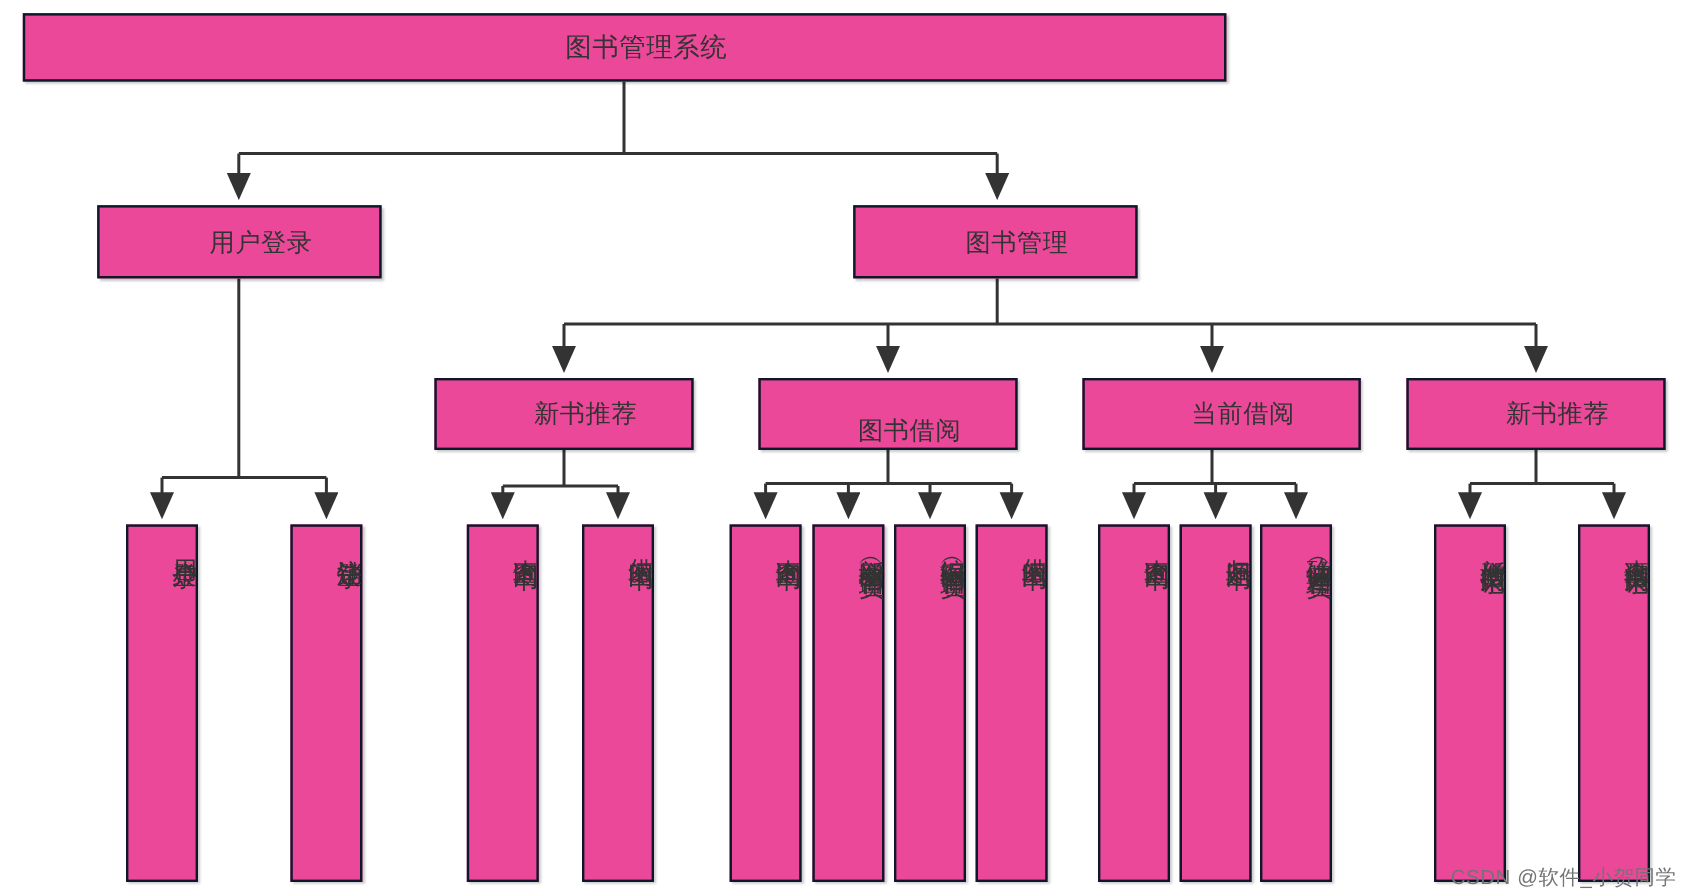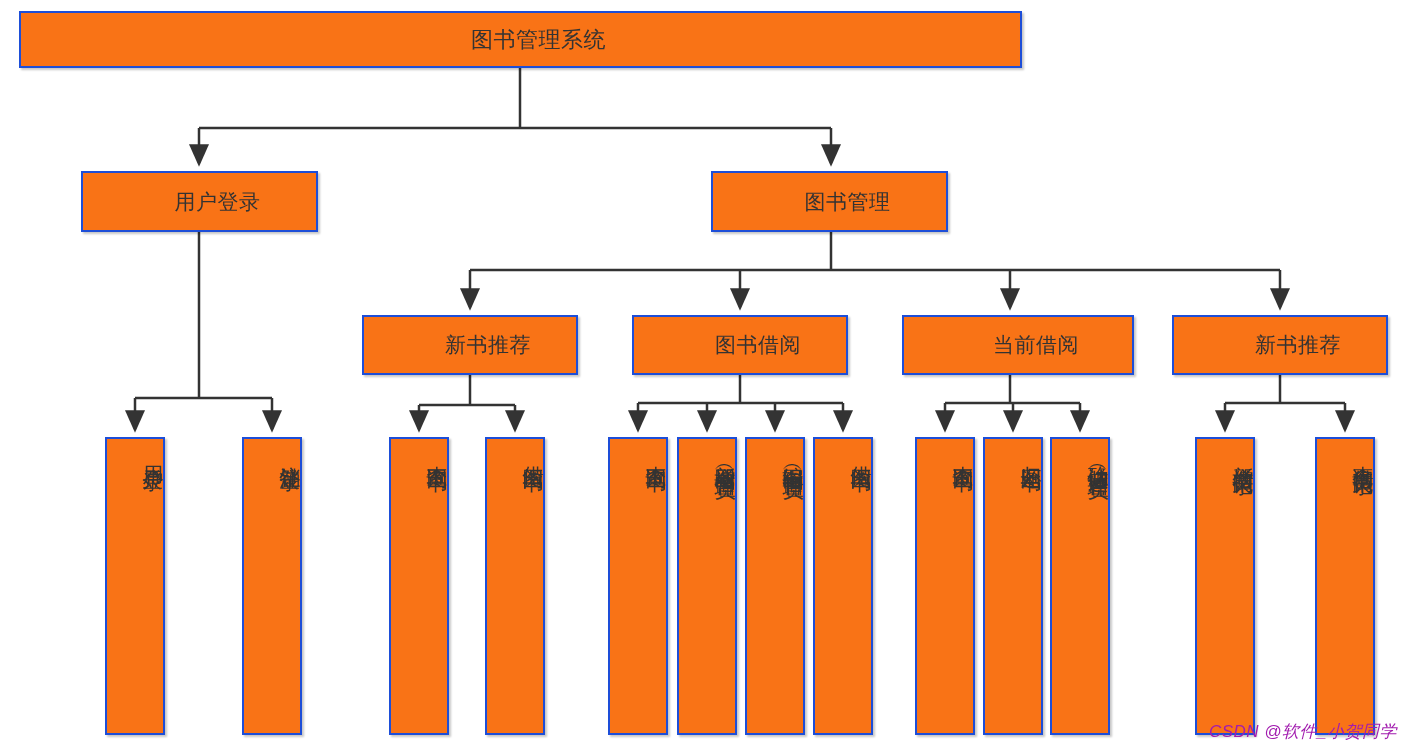--- a/index.html
+++ b/index.html
@@ -22,22 +22,22 @@
     position: absolute;
     left: 0;
     top: 0;
     width: 1405px;
     height: 747px;
     pointer-events: none;
   }
   .node {
     position: absolute;
     box-sizing: border-box;
-    background: #f97316;
-    border: 2px solid #1d4ed8;
+    background: #ec4899;
+    border: 2px solid #0f172a;
     box-shadow: 2px 2px 2px rgba(0,0,0,0.22);
     display: flex;
     align-items: center;
     justify-content: center;
     color: #333333;
     padding-left: 36px;
   }
   .node.horiz {
     font-size: 21px;
     letter-spacing: 0.5px;
@@ -59,24 +59,23 @@
     white-space: nowrap;
   }
   .label {
     white-space: nowrap;
   }
   #watermark {
     position: absolute;
     right: 8px;
     bottom: 4px;
     font-size: 17px;
-    color: #a21caf;
+    color: #737373;
     letter-spacing: 0.5px;
     white-space: nowrap;
-    font-style: italic;
   }
 </style>
 </head>
 <body>
 
 <div id="diagram-root">
 
   <svg id="edges-layer" viewBox="0 0 1405 747" xmlns="http://www.w3.org/2000/svg">
     <defs>
       <marker id="arrowhead" markerWidth="9" markerHeight="9" refX="7.5" refY="4" orient="auto" markerUnits="strokeWidth">
@@ -134,21 +133,21 @@
   <div class="node horiz" style="left:81px; top:171px; width:237px; height:61px;">
     <span class="label">用户登录</span>
   </div>
   <div class="node horiz" style="left:362px; top:315px; width:216px; height:60px;">
     <span class="label">新书推荐</span>
   </div>
 
   <div class="node horiz" style="left:711px; top:171px; width:237px; height:61px;">
     <span class="label">图书管理</span>
   </div>
-  <div class="node horiz" style="left:632px; top:315px; width:216px; height:60px;">
+  <div class="node horiz" style="left:632px; top:315px; width:216px; height:60px;align-items:flex-end;">
     <span class="label">图书借阅</span>
   </div>
   <div class="node horiz" style="left:902px; top:315px; width:232px; height:60px;">
     <span class="label">当前借阅</span>
   </div>
   <div class="node horiz" style="left:1172px; top:315px; width:216px; height:60px;">
     <span class="label">新书推荐</span>
   </div>
 
   <div class="node vert" style="left:105px; top:437px; width:60px; height:298px;">

